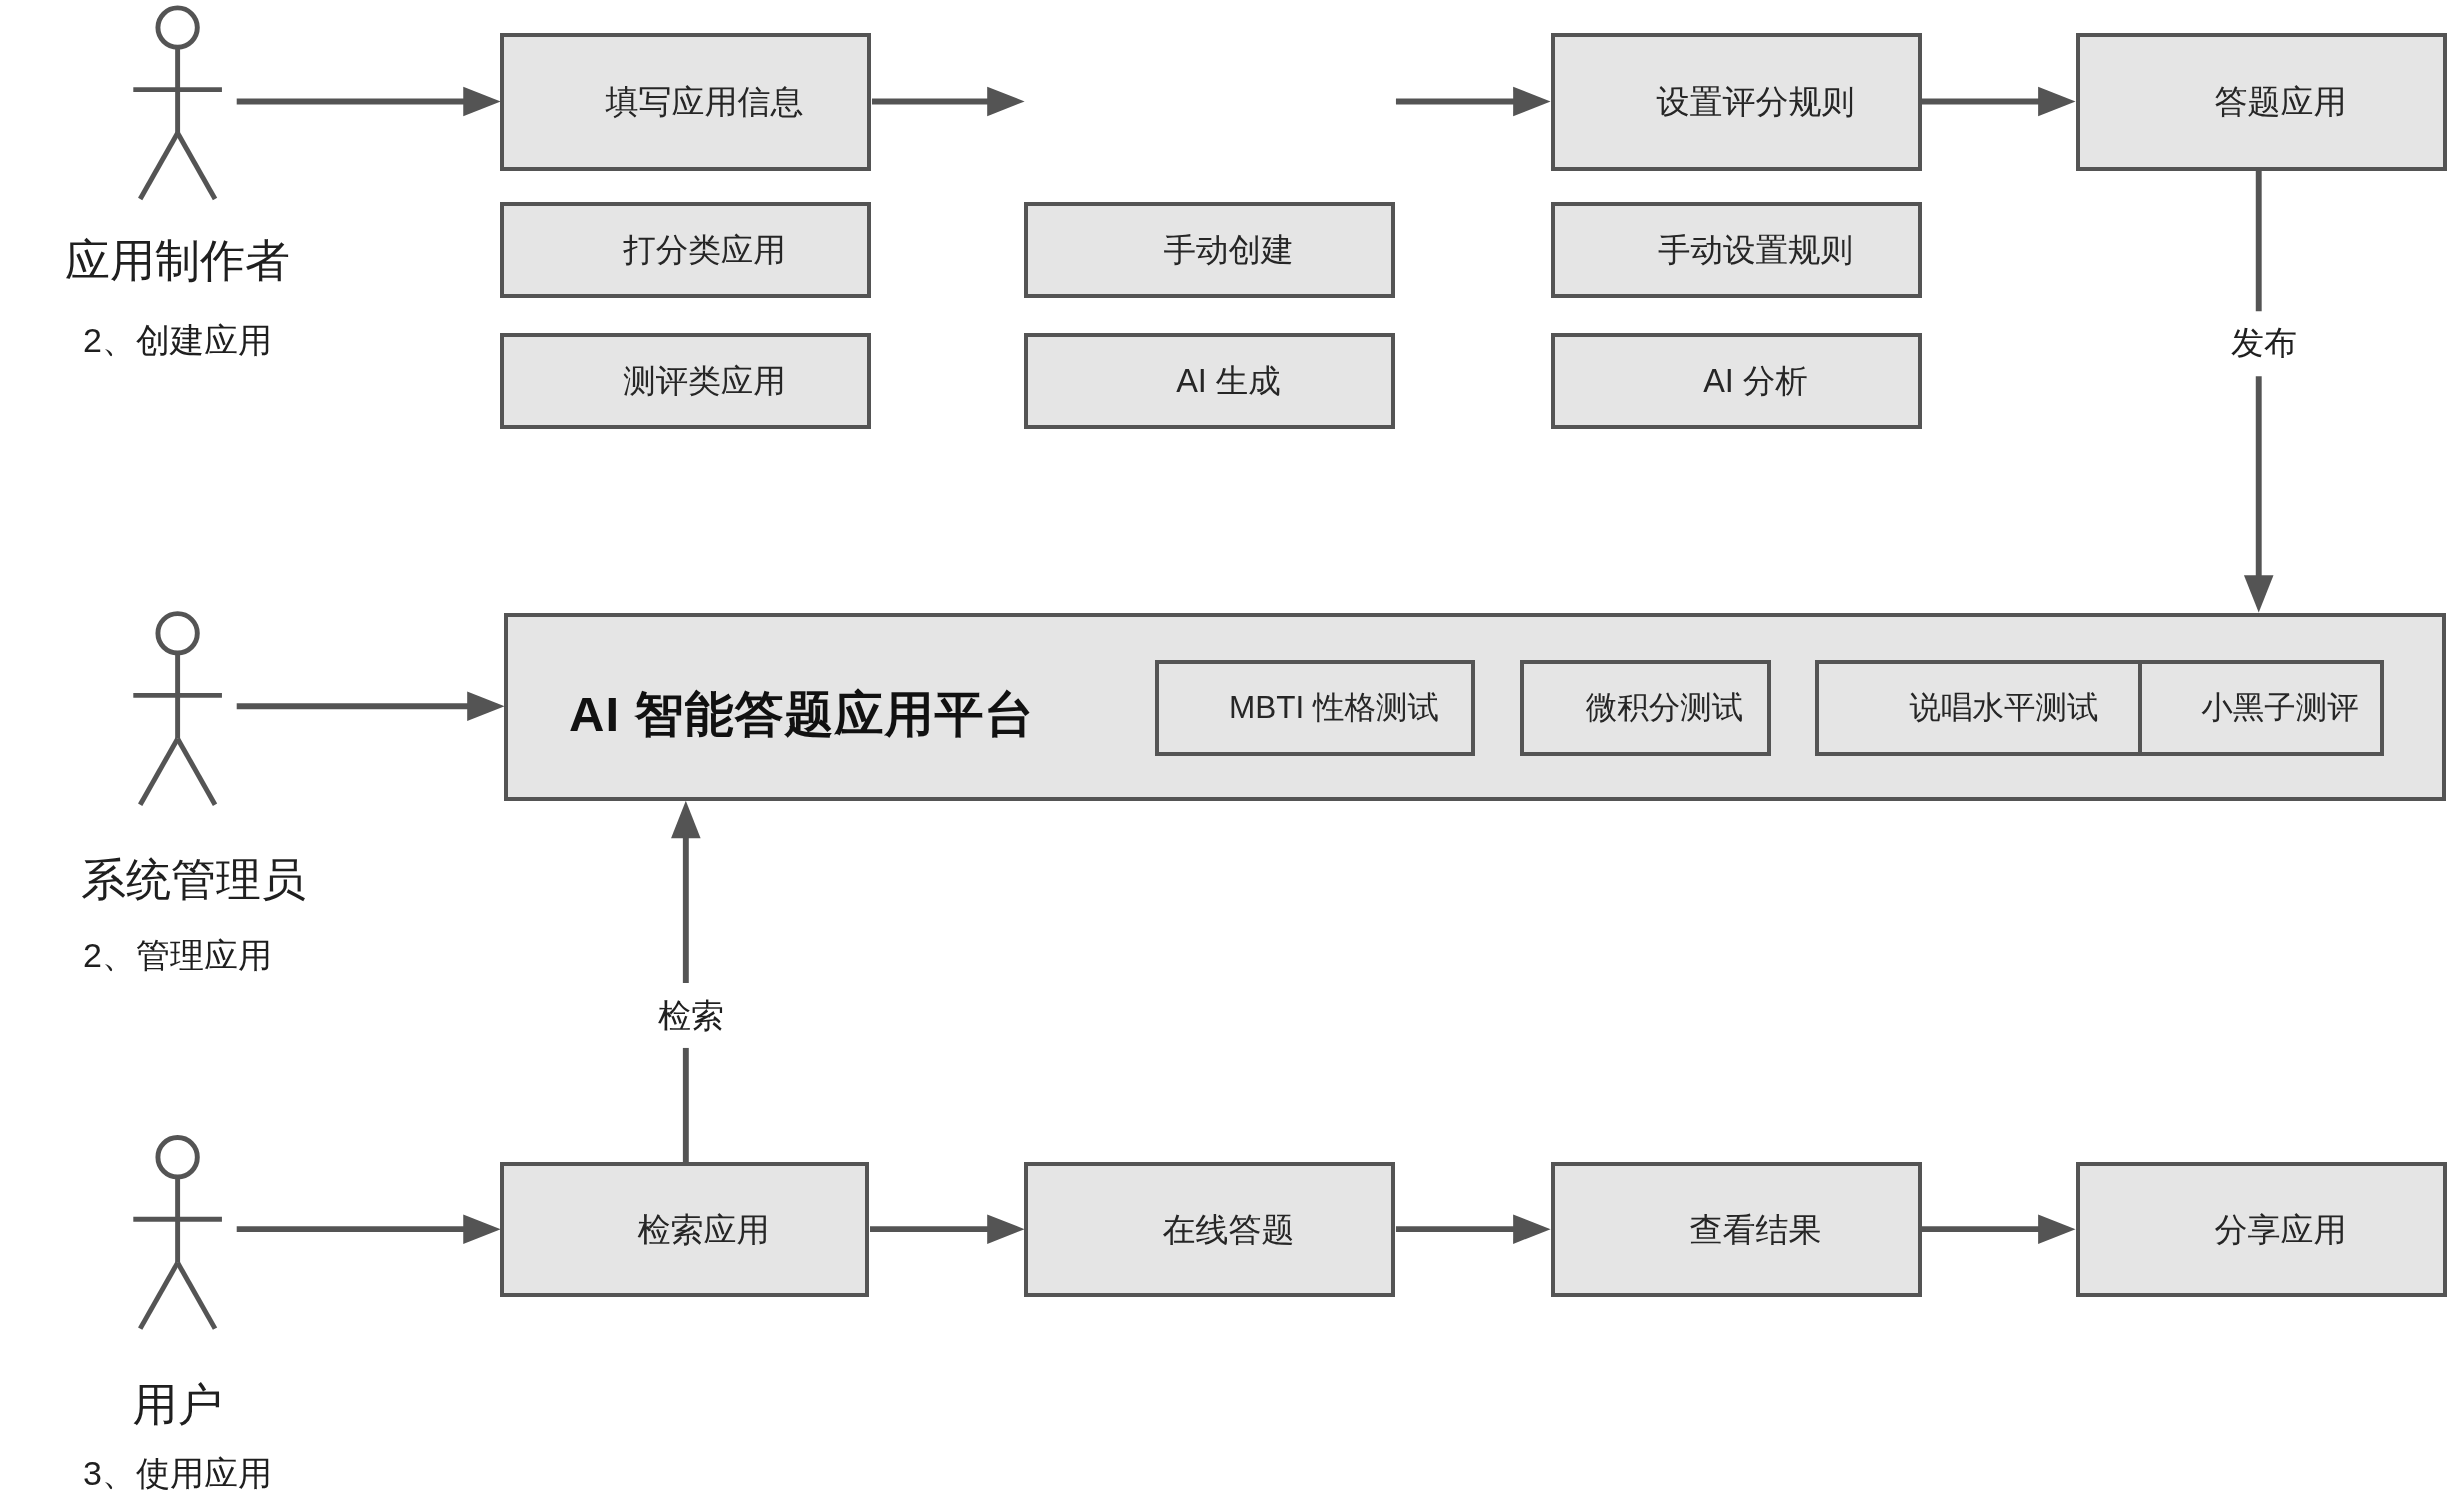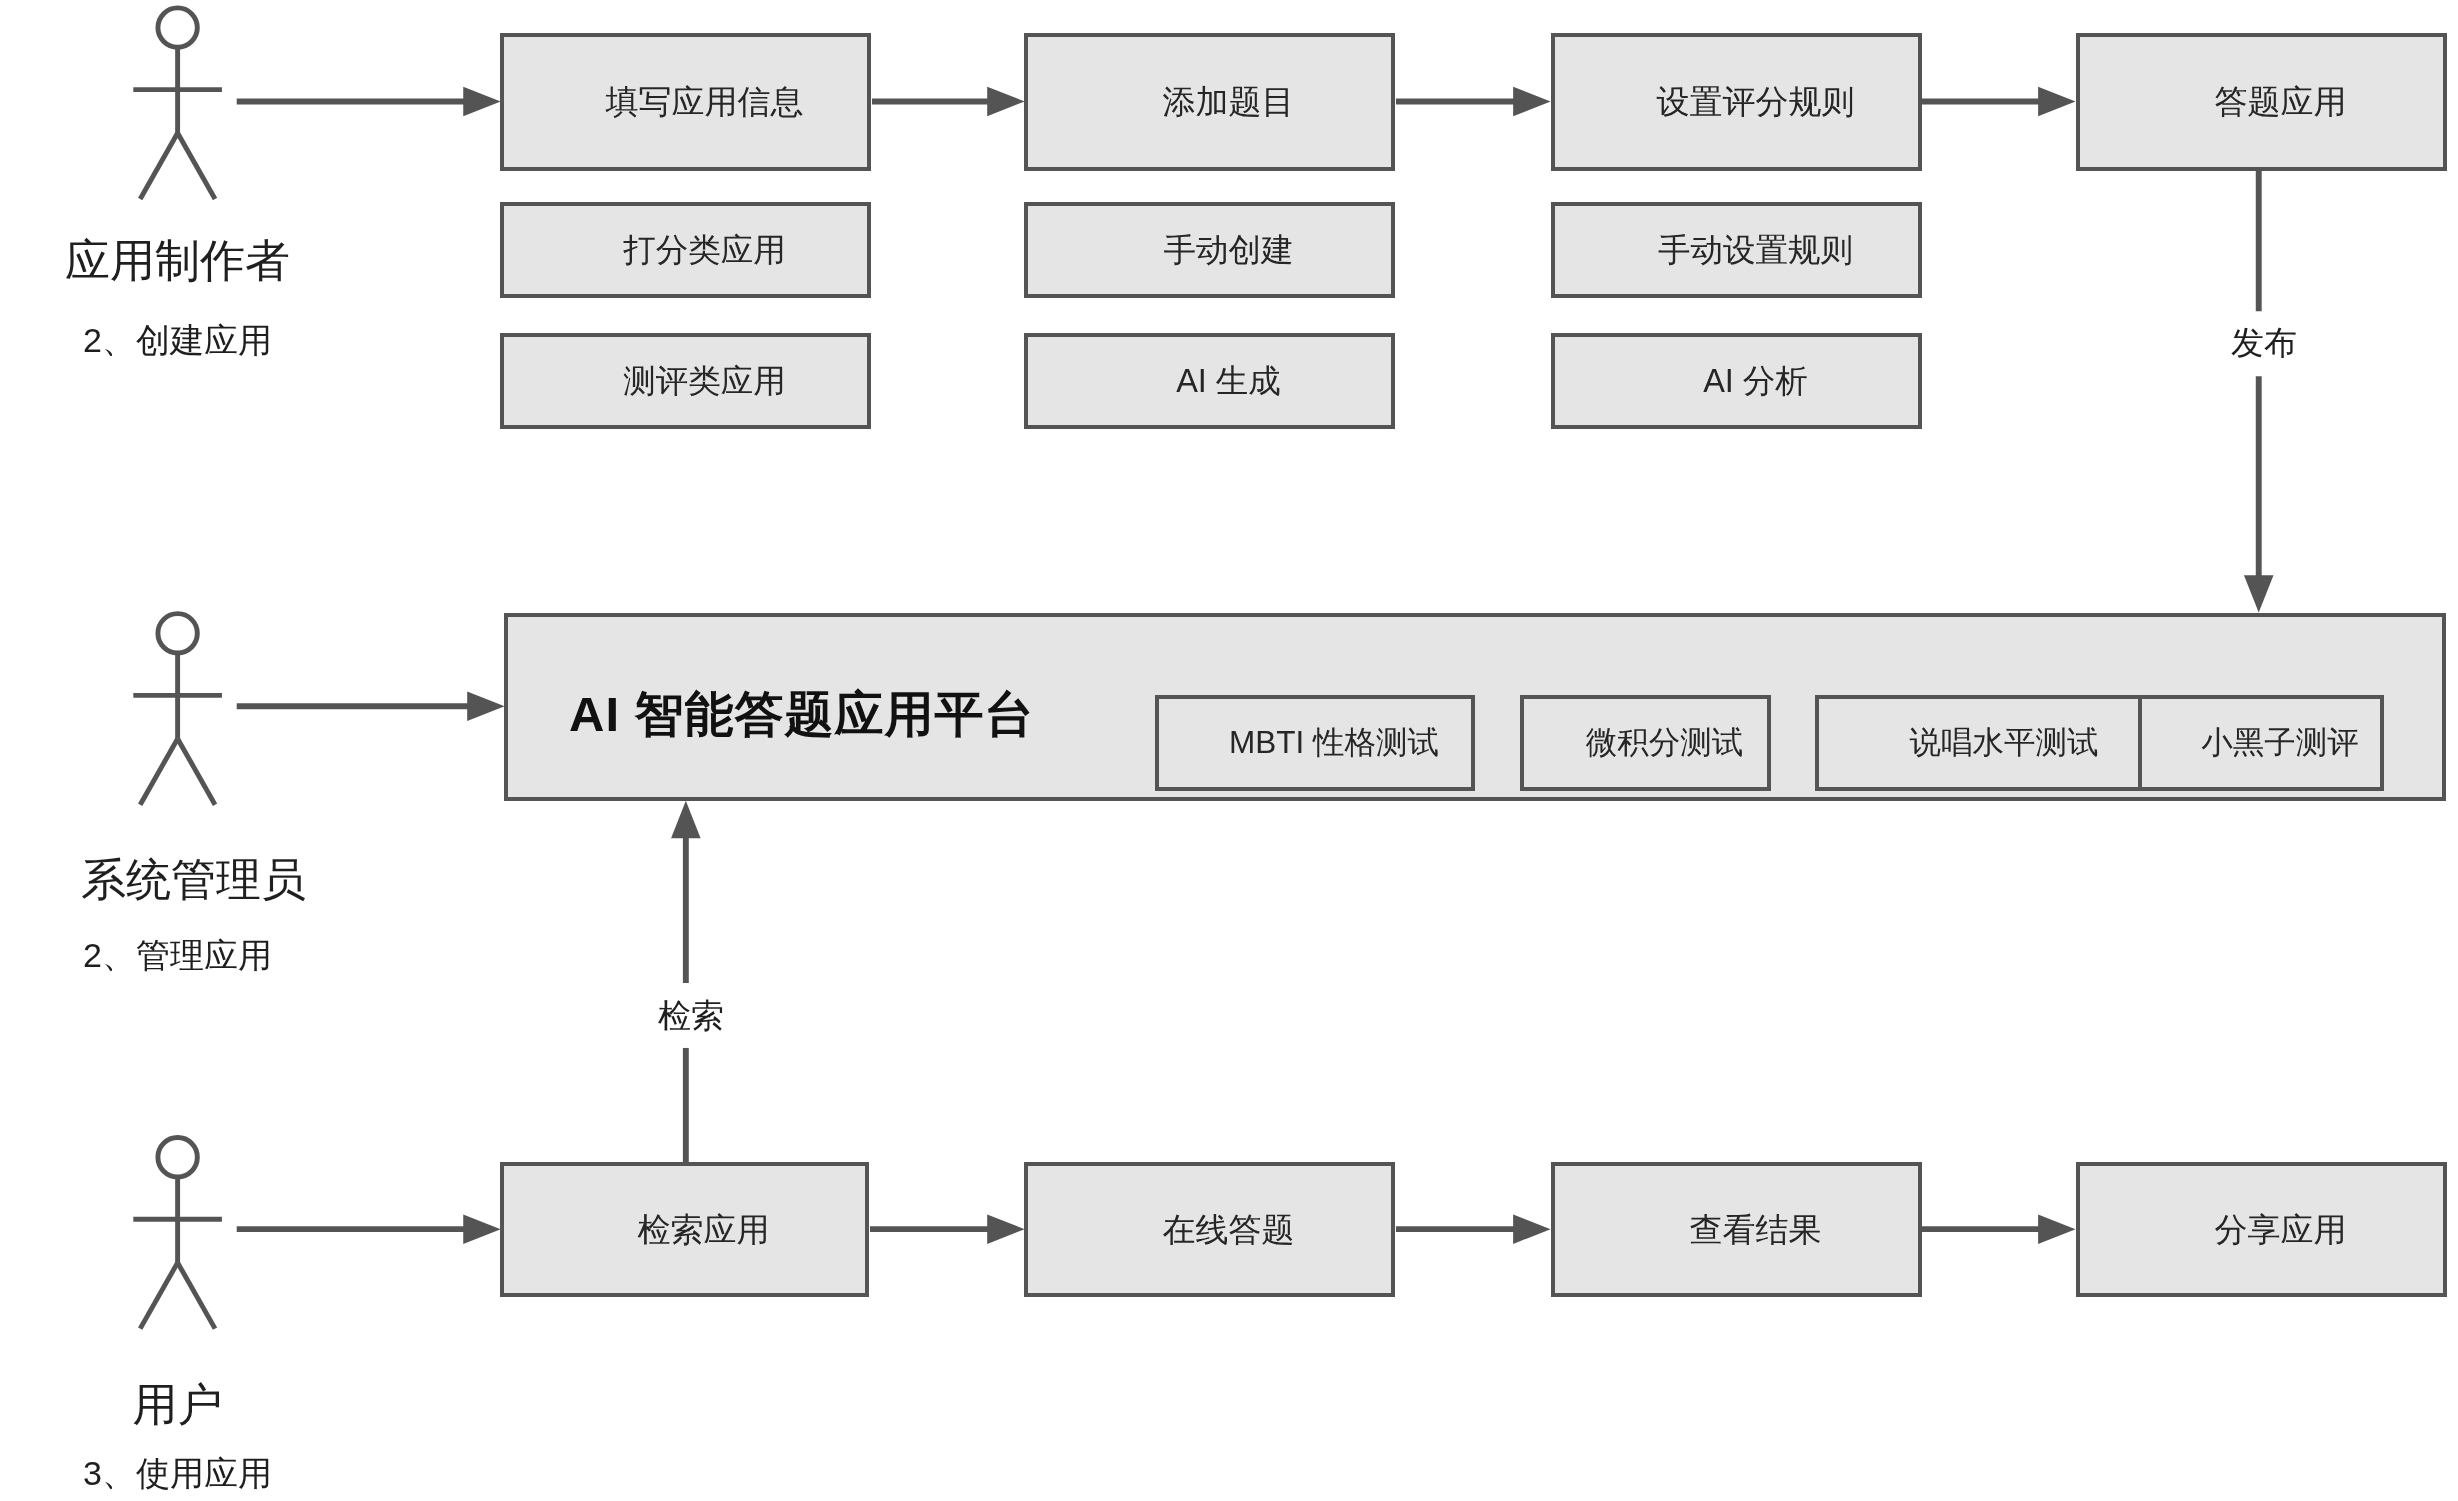--- a/index.html
+++ b/index.html
@@ -17,21 +17,21 @@
     box-sizing:border-box;
     border:4.9px solid #545454;
     background:#e5e5e5;
     display:flex;align-items:center;justify-content:center;
     font-size:33px;line-height:1.2;color:#262626;
     white-space:nowrap;
     padding-left:38px;
   }
   .step-box{width:371px;height:138px;}
   .option-box{width:371px;height:96px;font-size:32.5px;}
-  .app-box{height:96px;font-size:31.5px;margin-top:35px;}
+  .app-box{height:96px;font-size:31.5px;}
   .bottom-box{width:371px;height:135px;}
   .platform-box{left:504px;top:613px;width:1942px;height:188px;}
   .platform-title{
     position:absolute;left:569px;top:682px;
     font-size:49px;font-weight:700;color:#111111;
     letter-spacing:1px;white-space:nowrap;
   }
   .actor-label{
     position:absolute;left:0px;width:355px;
     text-align:center;font-size:45px;color:#1f1f1f;white-space:nowrap;
@@ -132,21 +132,20 @@
   </svg>
 
   <div class="actor-label" style="top:231px;">应用制作者</div>
   <div class="actor-step" style="top:318px;">2、创建应用</div>
   <div class="actor-label" style="top:850px;margin-left:16px;">系统管理员</div>
   <div class="actor-step" style="top:933px;">2、管理应用</div>
   <div class="actor-label" style="top:1375px;">用户</div>
   <div class="actor-step" style="top:1451px;">3、使用应用</div>
 
   <div class="box step-box" style="left:500px;top:32.5px;">填写应用信息</div>
-  <div class="box step-box" style="left:1024px;top:32.5px;">添加题目</div>
   <div class="box step-box" style="left:1551px;top:32.5px;">设置评分规则</div>
   <div class="box step-box" style="left:2076px;top:32.5px;">答题应用</div>
 
   <div class="box option-box" style="left:500px;top:202px;">打分类应用</div>
   <div class="box option-box" style="left:500px;top:333px;">测评类应用</div>
   <div class="box option-box" style="left:1024px;top:202px;">手动创建</div>
   <div class="box option-box" style="left:1024px;top:333px;">AI 生成</div>
   <div class="box option-box" style="left:1551px;top:202px;">手动设置规则</div>
   <div class="box option-box" style="left:1551px;top:333px;">AI 分析</div>
 

